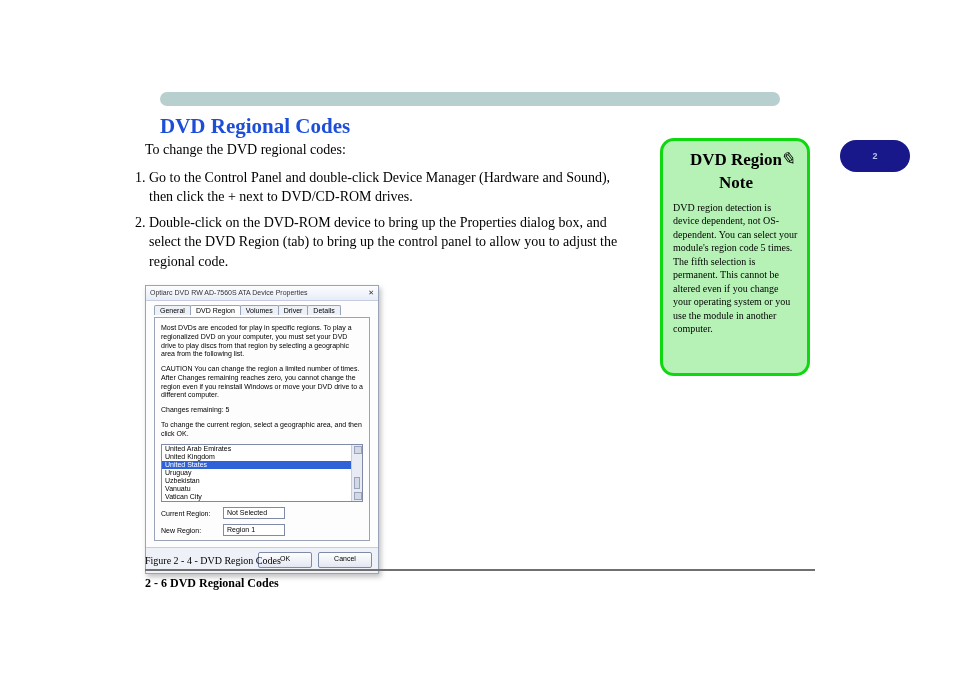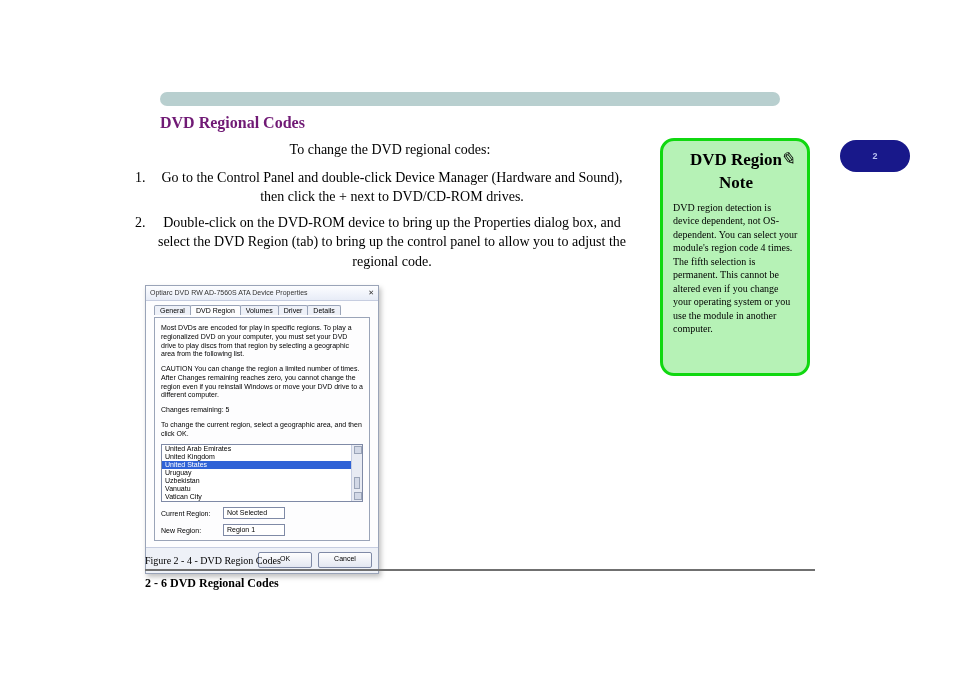--- a/index.html
+++ b/index.html
@@ -23,23 +23,23 @@
     top: 92px;
     width: 620px;
     height: 14px;
     background: #b8cfcf;
     border-radius: 7px;
   }
   .header-title {
     position: absolute;
     left: 160px;
     top: 114px;
-    font-size: 16px;
+    font-size: 21px;
     font-weight: bold;
-    color: #701a75;
+    color: #1d4ed8;
     font-family: "Times New Roman", Times, serif;
   }
   .side-pill {
     position: absolute;
     left: 840px;
     top: 140px;
     width: 70px;
     height: 32px;
     background: #18188a;
     border-radius: 16px;
@@ -54,21 +54,20 @@
   
   .body-text {
     position: absolute;
     left: 145px;
     top: 140px;
     width: 490px;
     font-size: 14px;
     color: #000;
     line-height: 1.4;
     font-family: "Times New Roman", Times, serif;
-    text-align: center;
   }
   .body-text p { margin: 0 0 8px 0; }
   .body-text ol { margin: 4px 0 6px 4px; padding: 0; }
   .body-text ol li { margin-bottom: 6px; }
 
   
   .note-box {
     position: absolute;
     left: 660px;
     top: 138px;
@@ -234,21 +233,21 @@
     <p>To change the DVD regional codes:</p>
     <ol>
       <li>Go to the Control Panel and double-click Device Manager (Hardware and Sound), then click the + next to DVD/CD-ROM drives.</li>
       <li>Double-click on the DVD-ROM device to bring up the Properties dialog box, and select the DVD Region (tab) to bring up the control panel to allow you to adjust the regional code.</li>
     </ol>
   </div>
 
   <div class="note-box">
     <span class="note-pen">✎</span>
     <div class="note-title">DVD Region Note</div>
-    <p>DVD region detection is device dependent, not OS-dependent. You can select your module's region code 4 times. The fifth selection is permanent. This cannot be altered even if you change your operating system or you use the module in another computer.</p>
+    <p>DVD region detection is device dependent, not OS-dependent. You can select your module's region code 5 times. The fifth selection is permanent. This cannot be altered even if you change your operating system or you use the module in another computer.</p>
   </div>
 
   <div class="dialog">
     <div class="dlg-titlebar">
       <span>Optiarc DVD RW AD-7560S ATA Device Properties</span>
       <span>✕</span>
     </div>
     <div class="dlg-body">
       <div class="tabs">
         <div class="tab">General</div>

